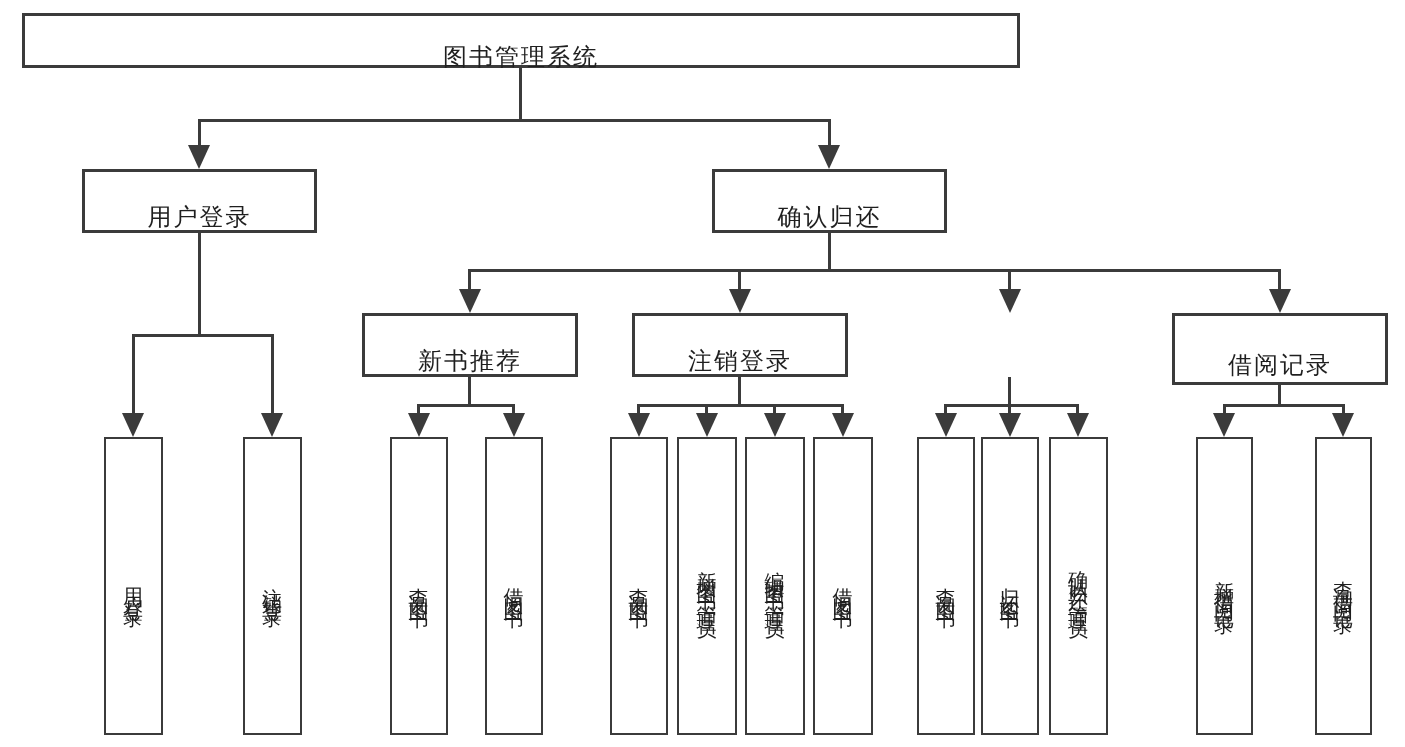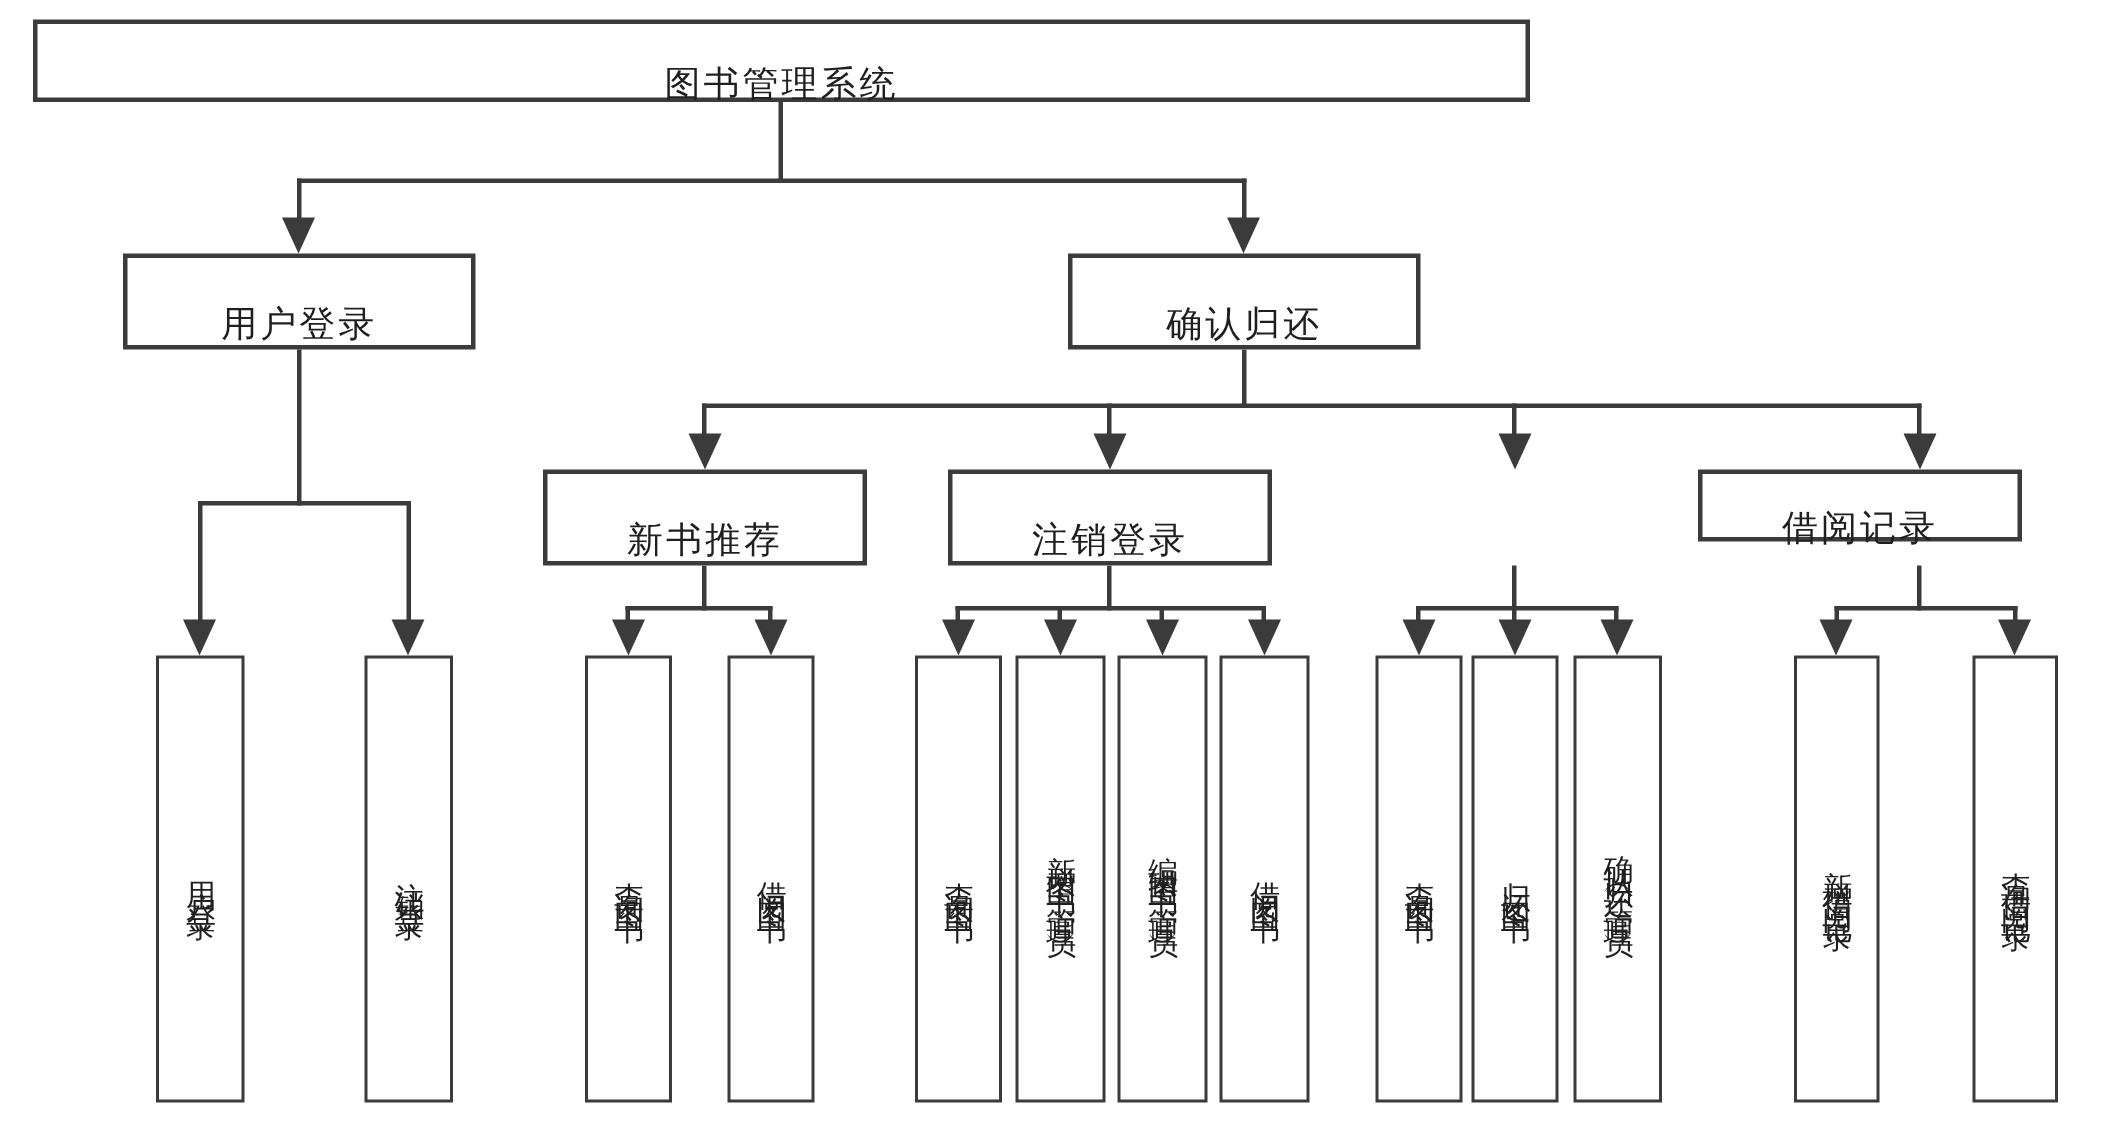--- a/index.html
+++ b/index.html
@@ -106,21 +106,21 @@
   <div class="box" style="left:712px;top:169px;width:235px;height:64px">
     <span class="hlabel">确认归还</span>
   </div>
 
   <div class="box" style="left:362px;top:313px;width:216px;height:64px">
     <span class="hlabel">新书推荐</span>
   </div>
   <div class="box" style="left:632px;top:313px;width:216px;height:64px">
     <span class="hlabel">注销登录</span>
   </div>
-  <div class="box" style="left:1132px;top:313px;width:216px;height:48px">
+  <div class="box" style="left:1172px;top:313px;width:216px;height:72px">
     <span class="hlabel">借阅记录</span>
   </div>
 
   <div class="box leaf" style="left:104px;top:437px;width:59px;height:298px">
     <span class="vlabel">用户登录</span>
   </div>
   <div class="box leaf" style="left:243px;top:437px;width:59px;height:298px">
     <span class="vlabel">注销登录</span>
   </div>
   <div class="box leaf" style="left:390px;top:437px;width:58px;height:298px">

